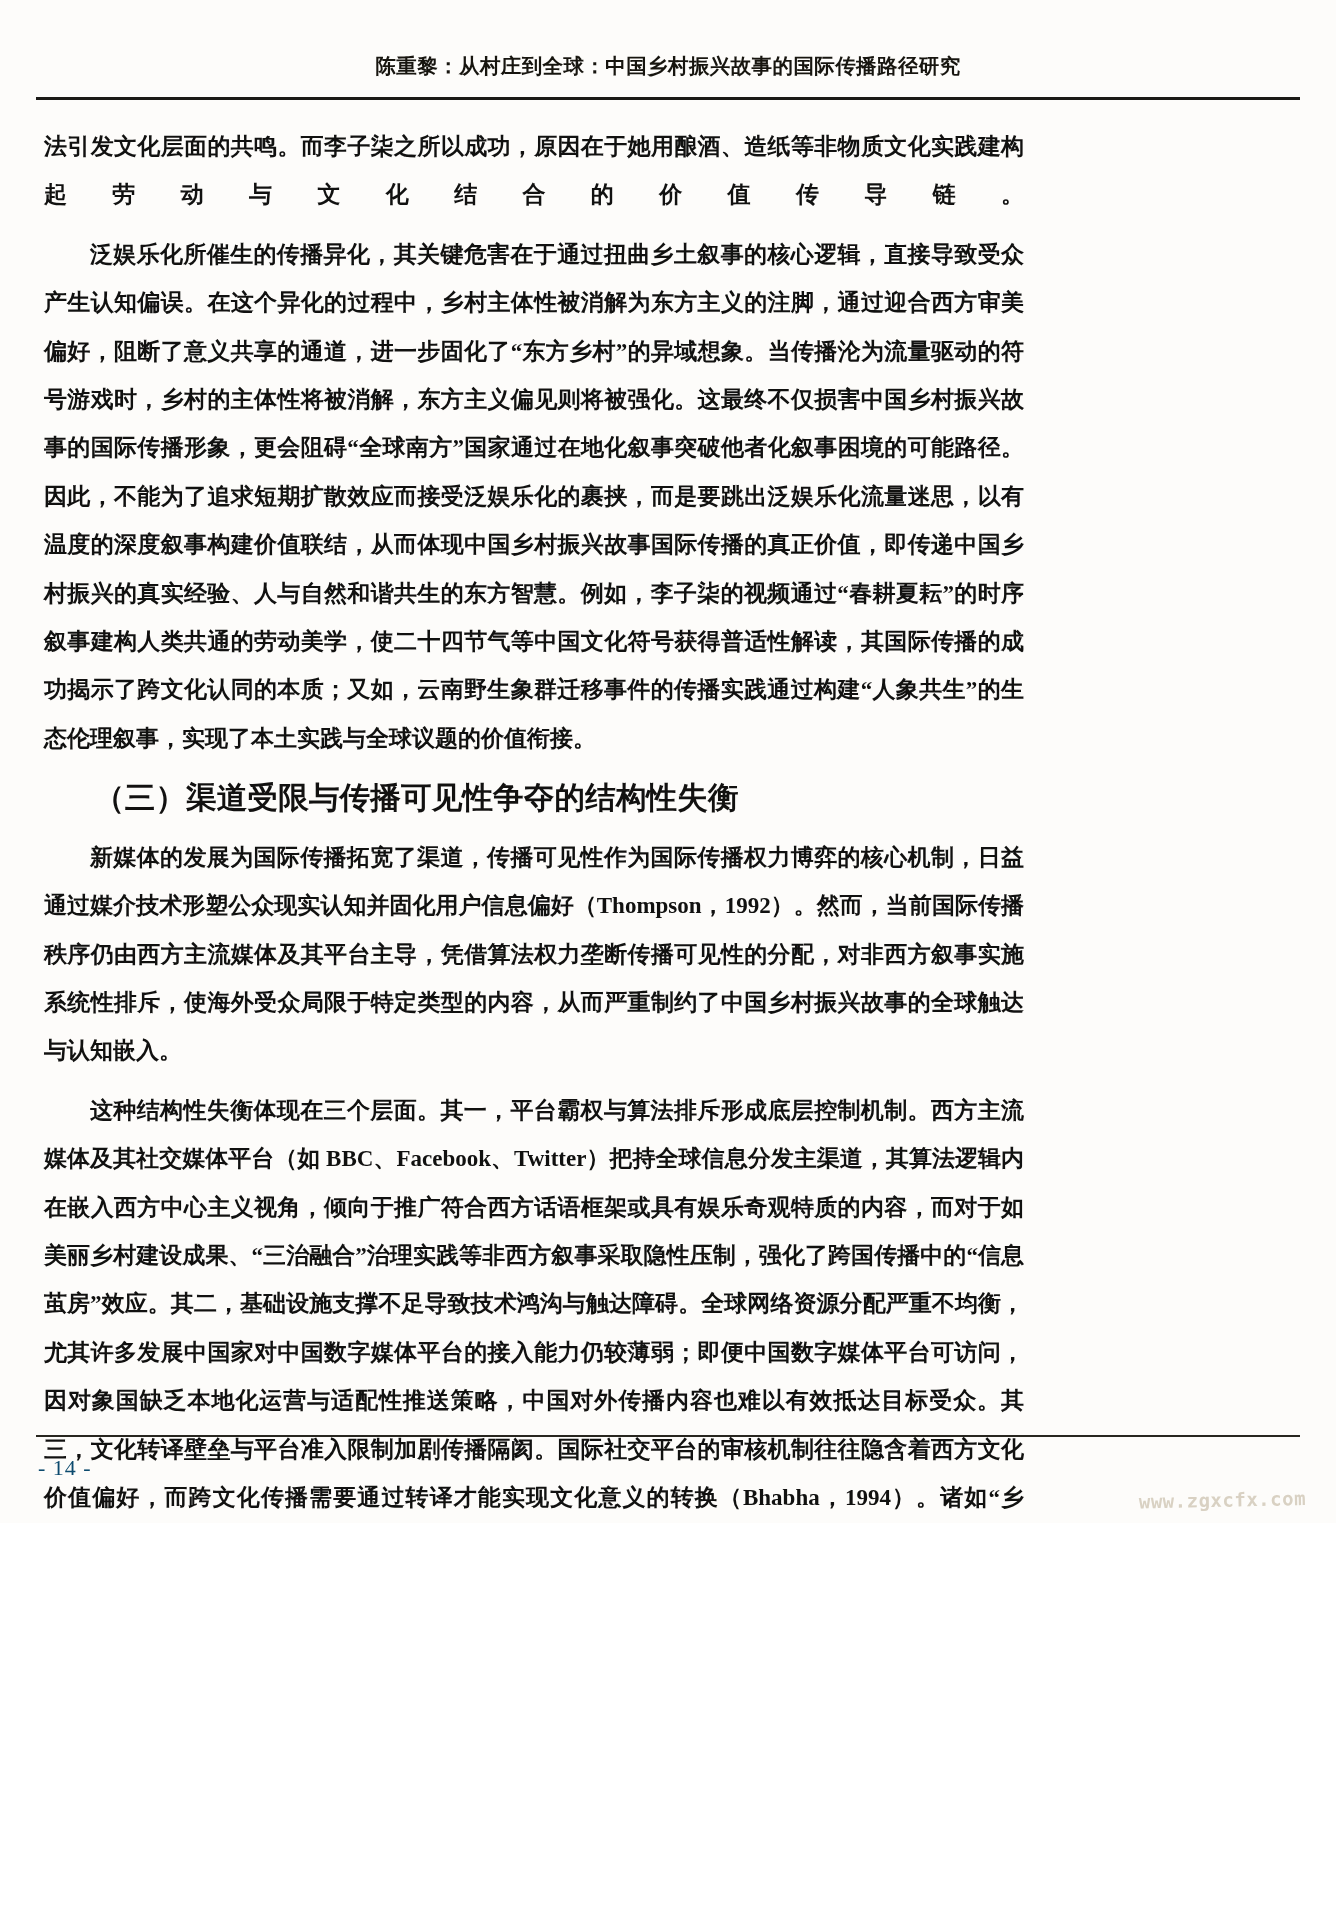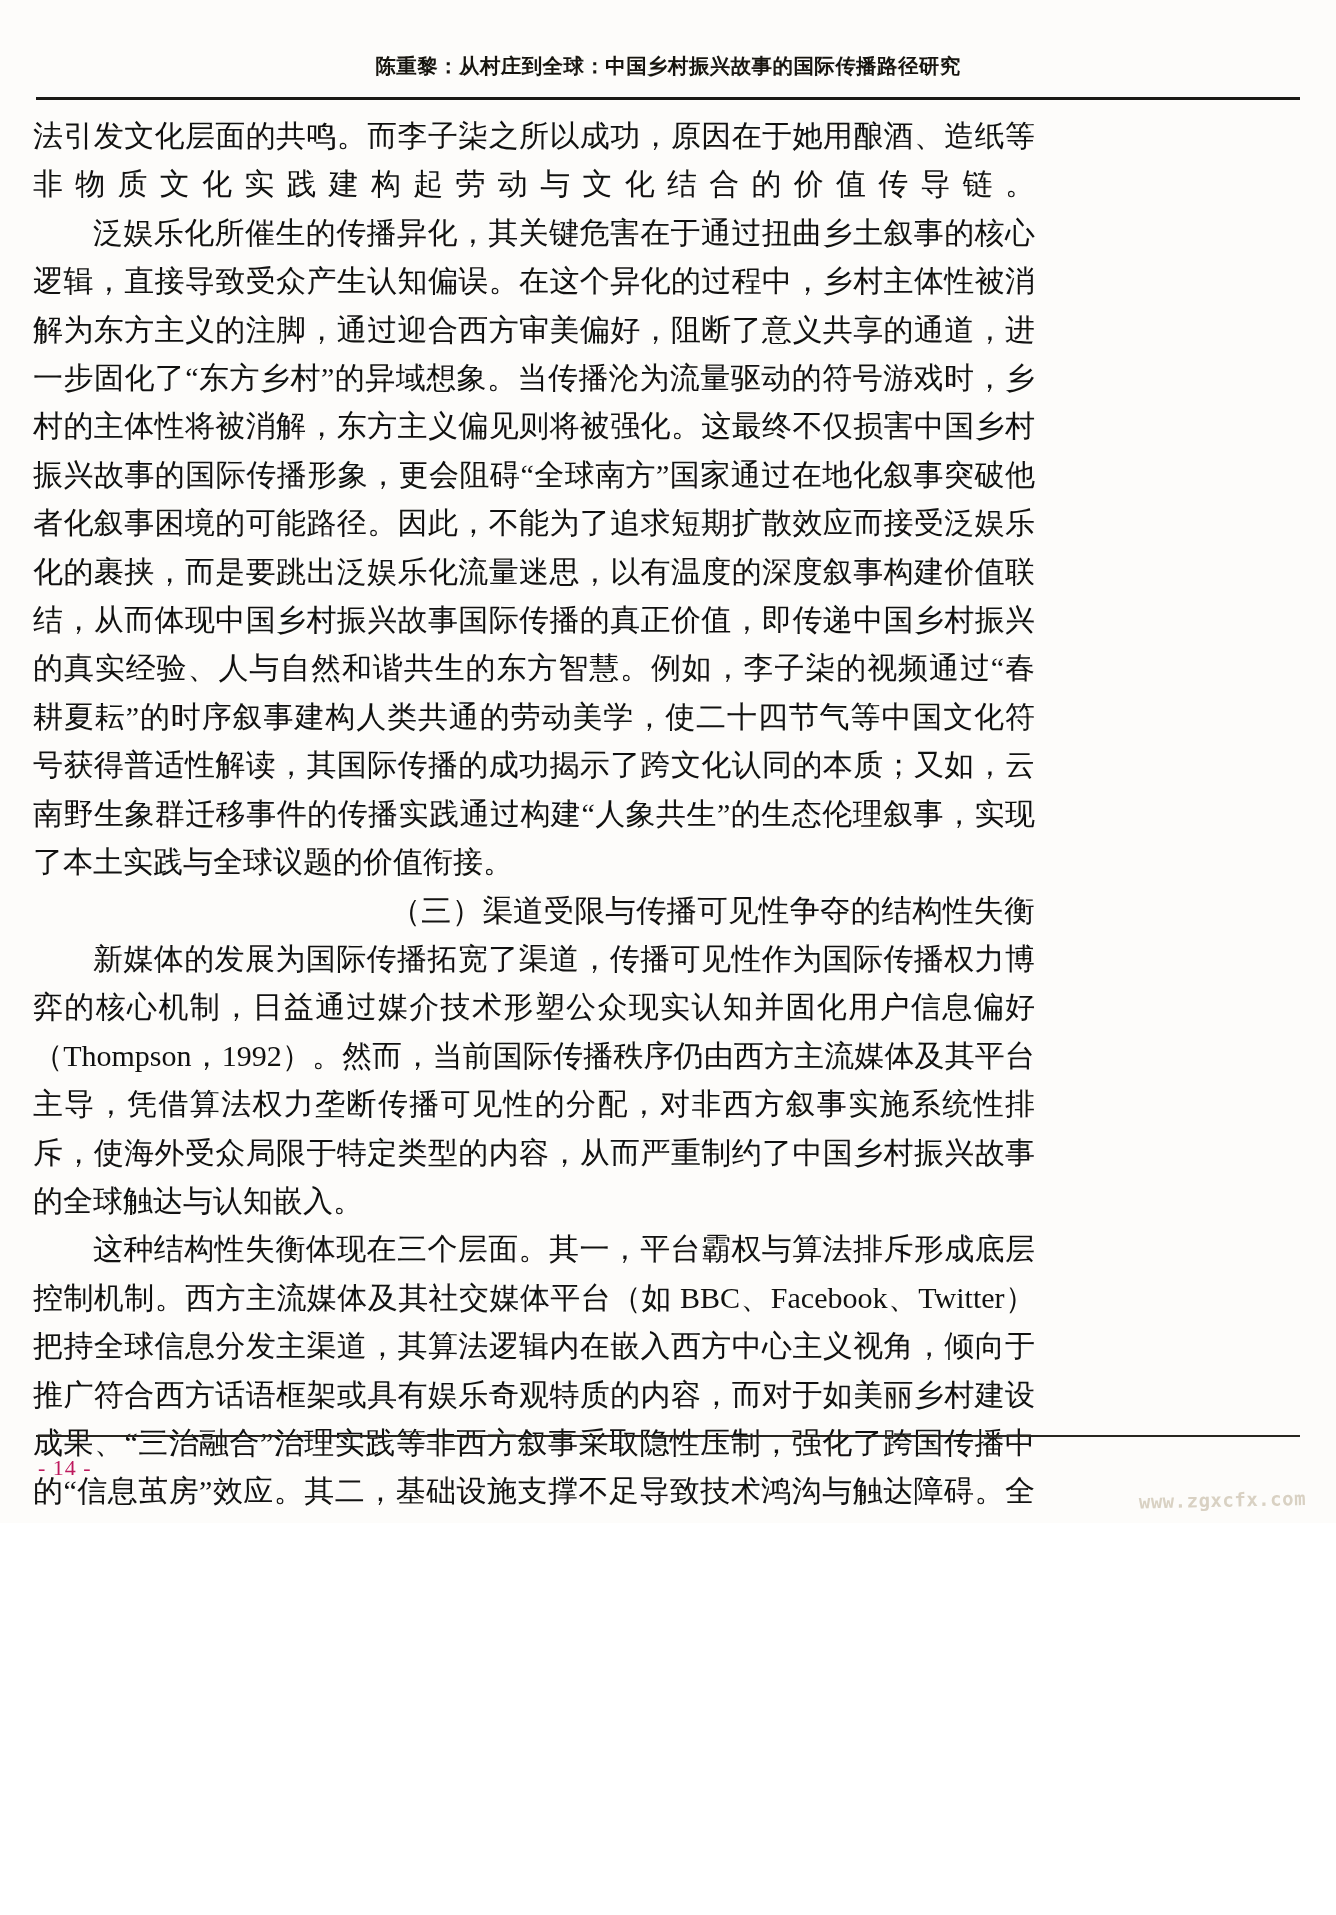--- a/index.html
+++ b/index.html
@@ -44,64 +44,64 @@
 
   
   .column {
     position: absolute;
     top: 112px;
     left: 33px;
     width: 1002px;
   }
 
   p.body {
-    margin: 0;
-    font-size: 30px;
+    margin: 11px;
+    font-size: 23px;
     line-height: 48.4px;
     text-align: justify;
     text-justify: inter-ideograph;
     text-align-last: left;
     letter-spacing: 0px;
     color: #111110;
+    font-weight: bold;
   }
   p.body.indent {
     text-indent: 2em;
   }
   p.body.last-justify {
     text-align-last: justify;
   }
 
   h3.section {
     margin: 0;
     font-size: 30.5px;
     line-height: 48.4px;
-    font-weight: 400;
+    font-weight: 700;
     text-indent: 2em;
     font-family: "DejaVu Sans", "Liberation Sans", sans-serif;
     letter-spacing: 0.2px;
     color: #121110;
-    text-align: right;
   }
 
   
   .footer-rule {
     position: absolute;
     left: 36px;
     right: 36px;
     bottom: 86px;
     height: 2px;
     background: #28261f;
   }
   .folio {
     position: absolute;
     left: 38px;
     bottom: 42px;
     font-size: 22px;
     font-family: "Liberation Serif", "DejaVu Serif", serif;
-    color: #be185d;
+    color: #0c4a6e;
     letter-spacing: 1px;
   }
   .watermark {
     position: absolute;
     right: 30px;
     bottom: 14px;
     font-family: "DejaVu Sans Mono", "Liberation Mono", monospace;
     font-size: 19px;
     font-weight: 700;
     color: #cfc6b4;

